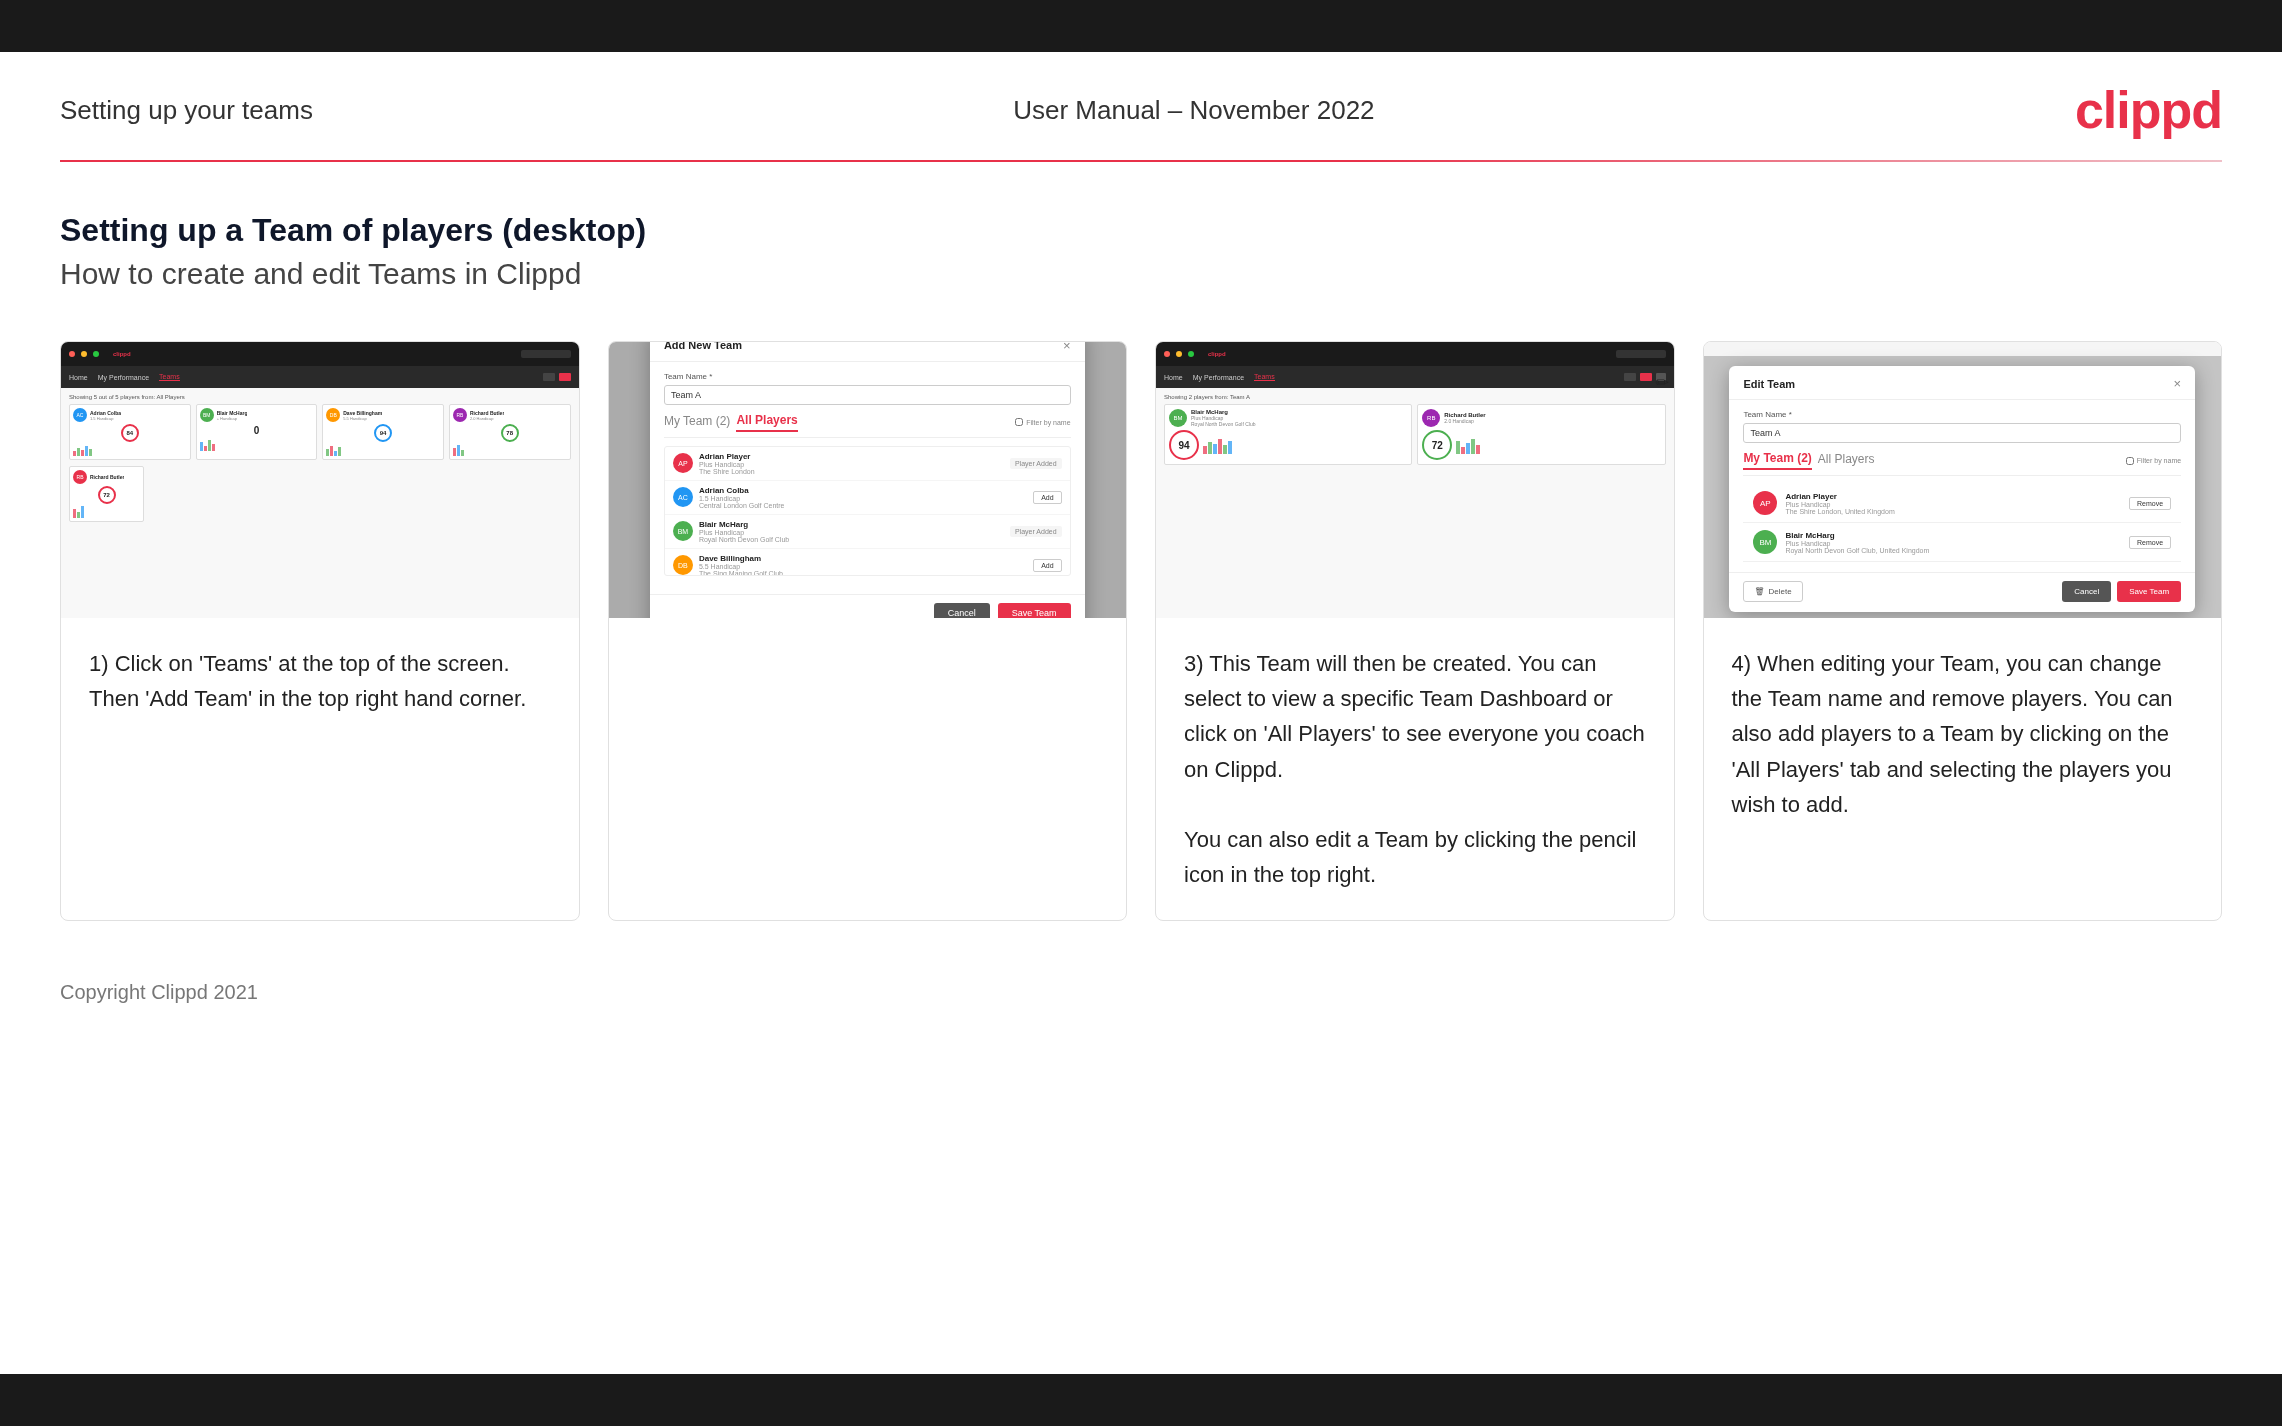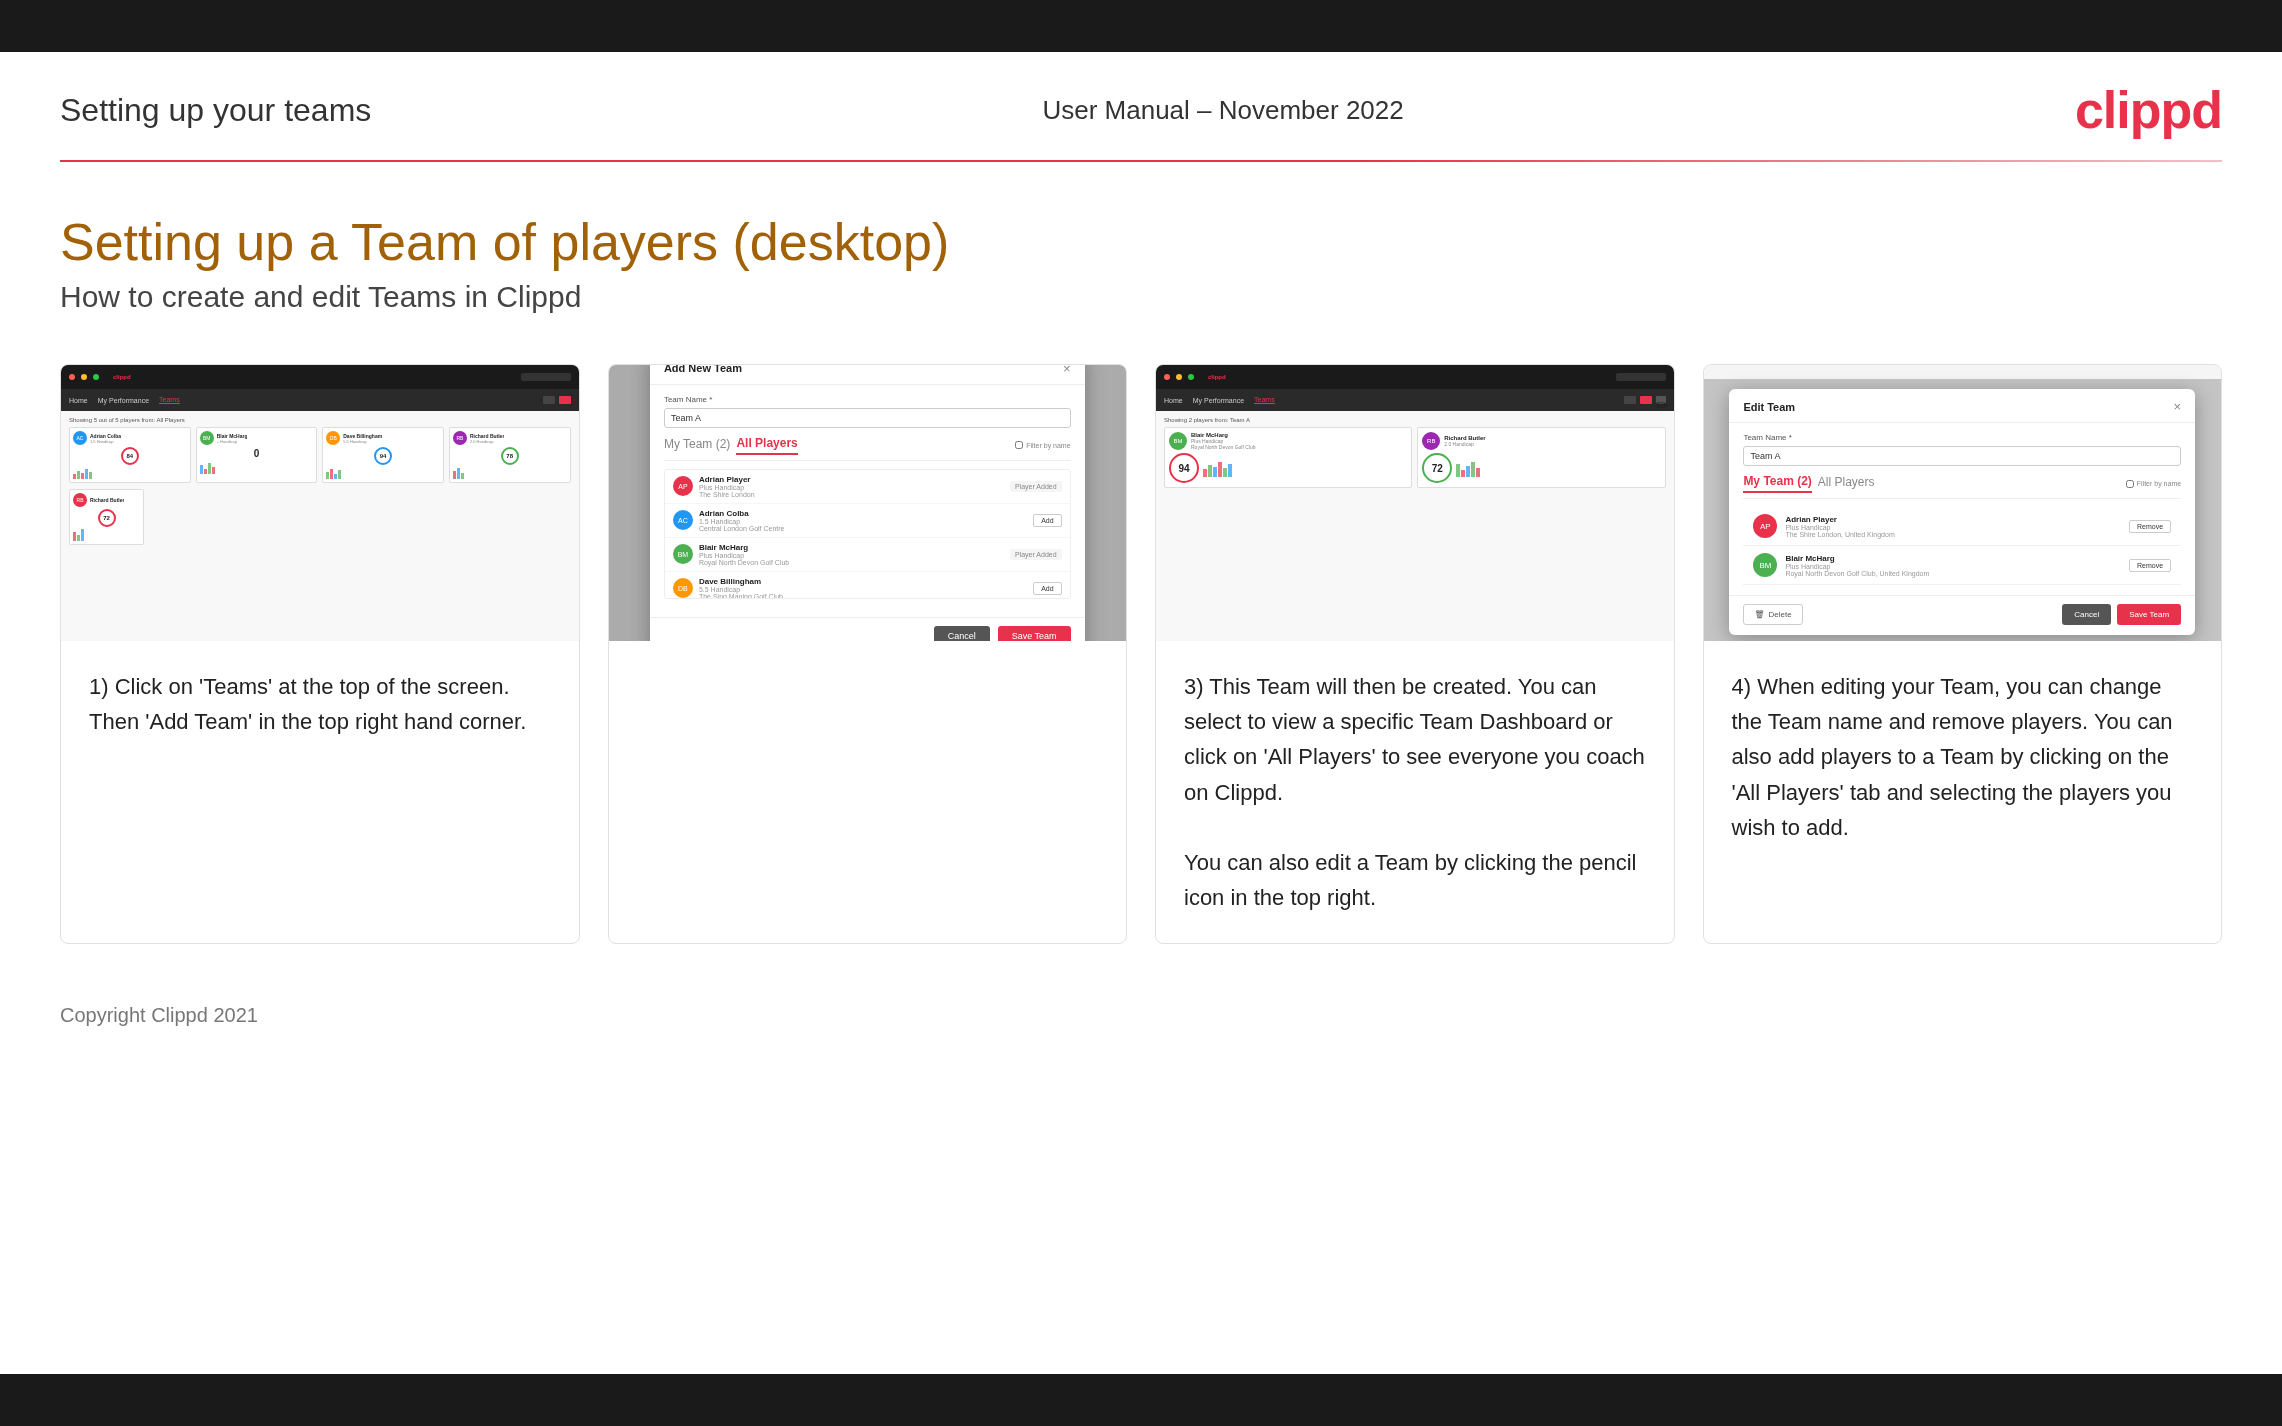--- a/index.html
+++ b/index.html
@@ -20,21 +20,21 @@
     }
 
     
     .header {
       display: flex;
       align-items: center;
       justify-content: space-between;
       padding: 28px 60px 20px 60px;
     }
     .header-left {
-      font-size: 32px;
+      font-size: 26px;
       color: #333;
       font-weight: 400;
     }
     .header-center {
       font-size: 26px;
       color: #333;
       font-weight: 400;
     }
     .header-logo {
       font-size: 52px;
@@ -48,23 +48,23 @@
       height: 2px;
       background: linear-gradient(to right, #e8314a 60%, #f0c0c8 100%);
       margin: 0 60px;
     }
 
     
     .page-title-section {
       padding: 50px 60px 30px 60px;
     }
     .page-title {
-      font-size: 52px;
-      font-weight: 400;
-      color: #a16207;
+      font-size: 32px;
+      font-weight: 700;
+      color: #0f172a;
       margin-bottom: 8px;
     }
     .page-subtitle {
       font-size: 30px;
       color: #444;
       font-weight: 400;
     }
 
     
     .cards-container {

